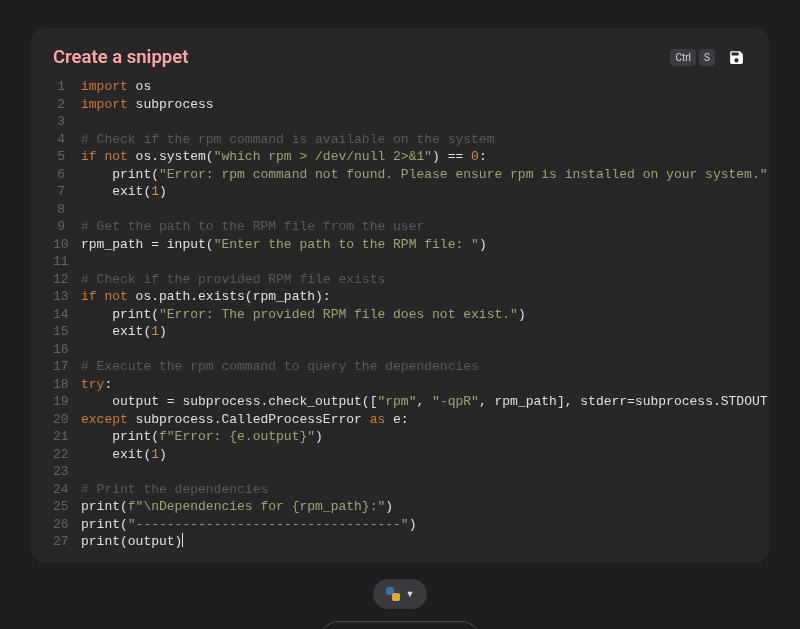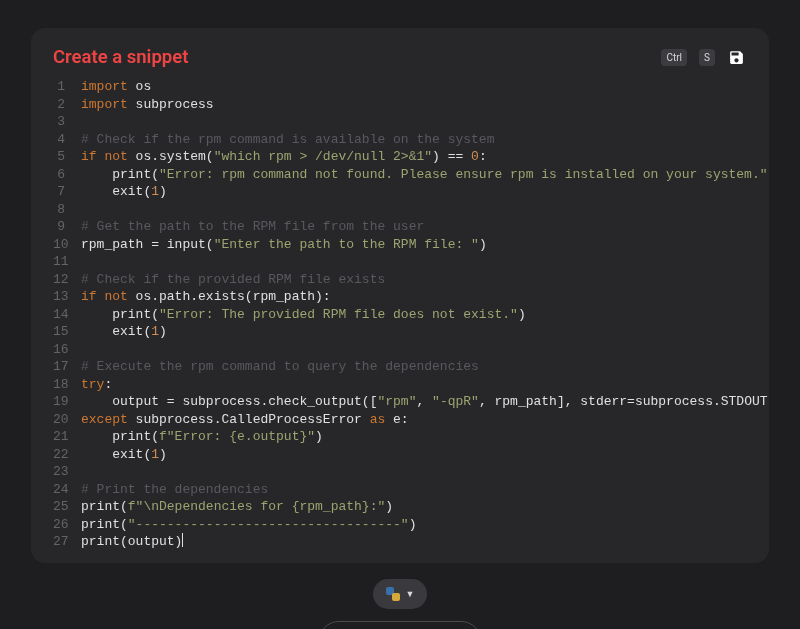--- a/index.html
+++ b/index.html
@@ -34,28 +34,28 @@
   }
   .header {
     display: flex;
     align-items: center;
     justify-content: space-between;
     padding: 0 22px 10px 22px;
   }
   .title {
     font-size: 18.5px;
     font-weight: 600;
-    color: #ef4444;
+    color: #fca5a5;
   }
   .header-right {
     display: flex;
     align-items: center;
     gap: 10px;
   }
-  .kbd-group { display:flex; gap:12px;padding-left:46px; }
+  .kbd-group { display:flex; gap:3px;padding-left:46px; }
   .kbd {
     background: #3c3c40;
     color: #d8d8d8;
     font-size: 10px;
     padding: 3px 5px;
     border-radius: 4px;
     font-family: inherit;
   }
   .save-btn {
     width: 22px;

